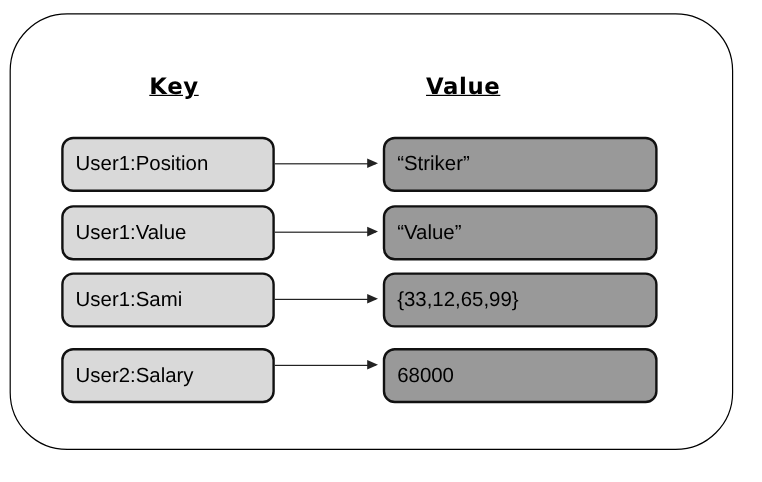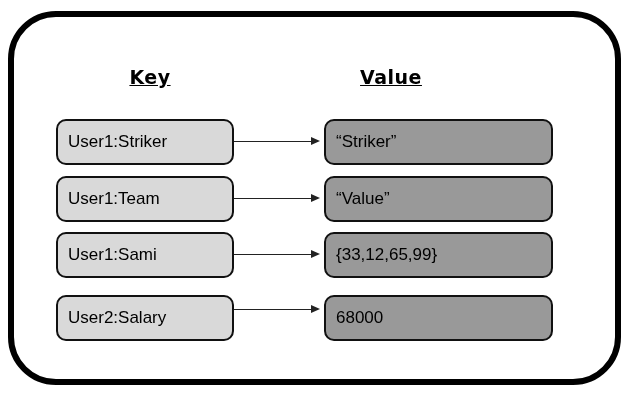--- a/index.html
+++ b/index.html
@@ -8,21 +8,21 @@
     width: 635px;
     height: 402px;
     background: #ffffff;
     font-family: "Liberation Sans", sans-serif;
     overflow: hidden;
   }
   .outer {
     position: absolute;
     left: 8px; top: 11px;
     width: 601px; height: 362px;
-    border: 6px solid #000000;
+    border: 1px solid #000000;
     border-radius: 48px;
     background: #ffffff;
   }
   .col-header {
     position: absolute;
     top: 49px;
     width: 100px;
     font-family: "DejaVu Sans", sans-serif;
     font-weight: bold;
     font-size: 19px;
@@ -72,25 +72,25 @@
 </head>
 <body>
 
 <div id="stage">
   <div class="outer">
 
     <div class="col-header" id="key-header">Key</div>
 
     <div class="col-header" id="value-header">Value</div>
 
-    <div class="kv-box key-box r0">User1:Striker</div>
+    <div class="kv-box key-box r0">User1:Position</div>
     <div class="arrow a0"></div>
     <div class="kv-box value-box r0">“Striker”</div>
 
-    <div class="kv-box key-box r1">User1:Team</div>
+    <div class="kv-box key-box r1">User1:Value</div>
     <div class="arrow a1"></div>
     <div class="kv-box value-box r1">“Value”</div>
 
     <div class="kv-box key-box r2">User1:Sami</div>
     <div class="arrow a2"></div>
     <div class="kv-box value-box r2">{33,12,65,99}</div>
 
     <div class="kv-box key-box r3">User2:Salary</div>
     <div class="arrow a3"></div>
     <div class="kv-box value-box r3">68000</div>

